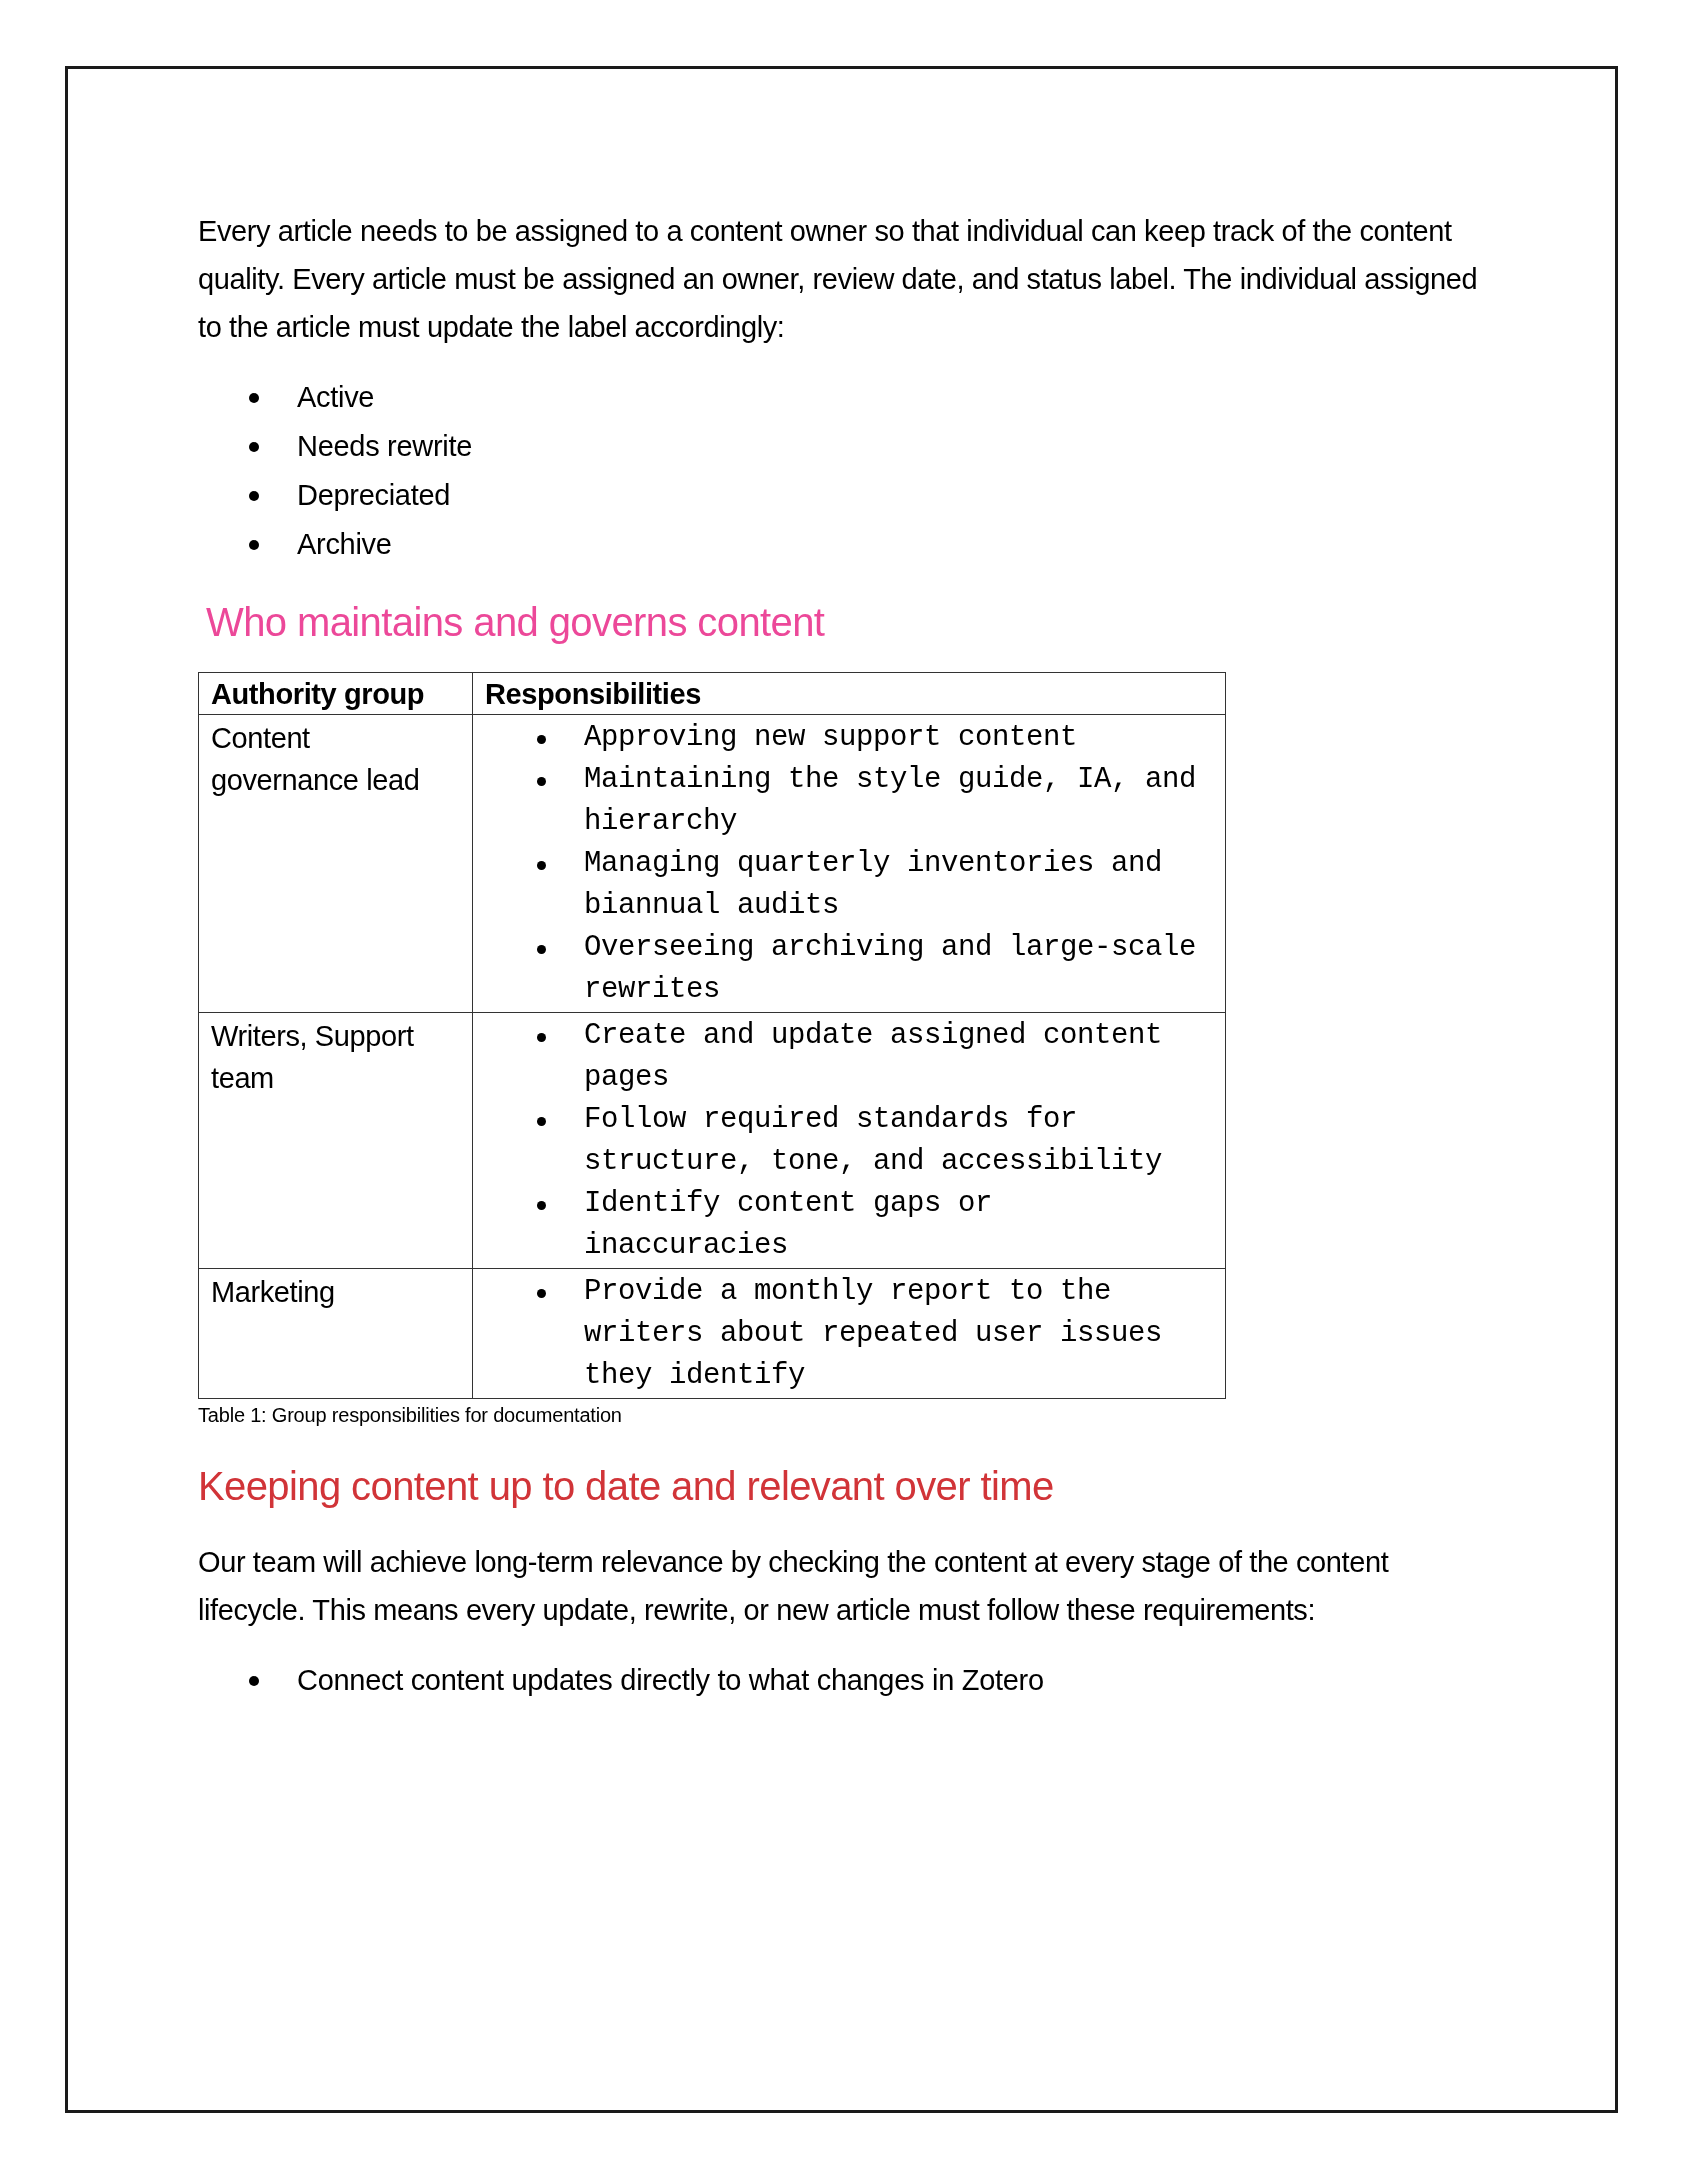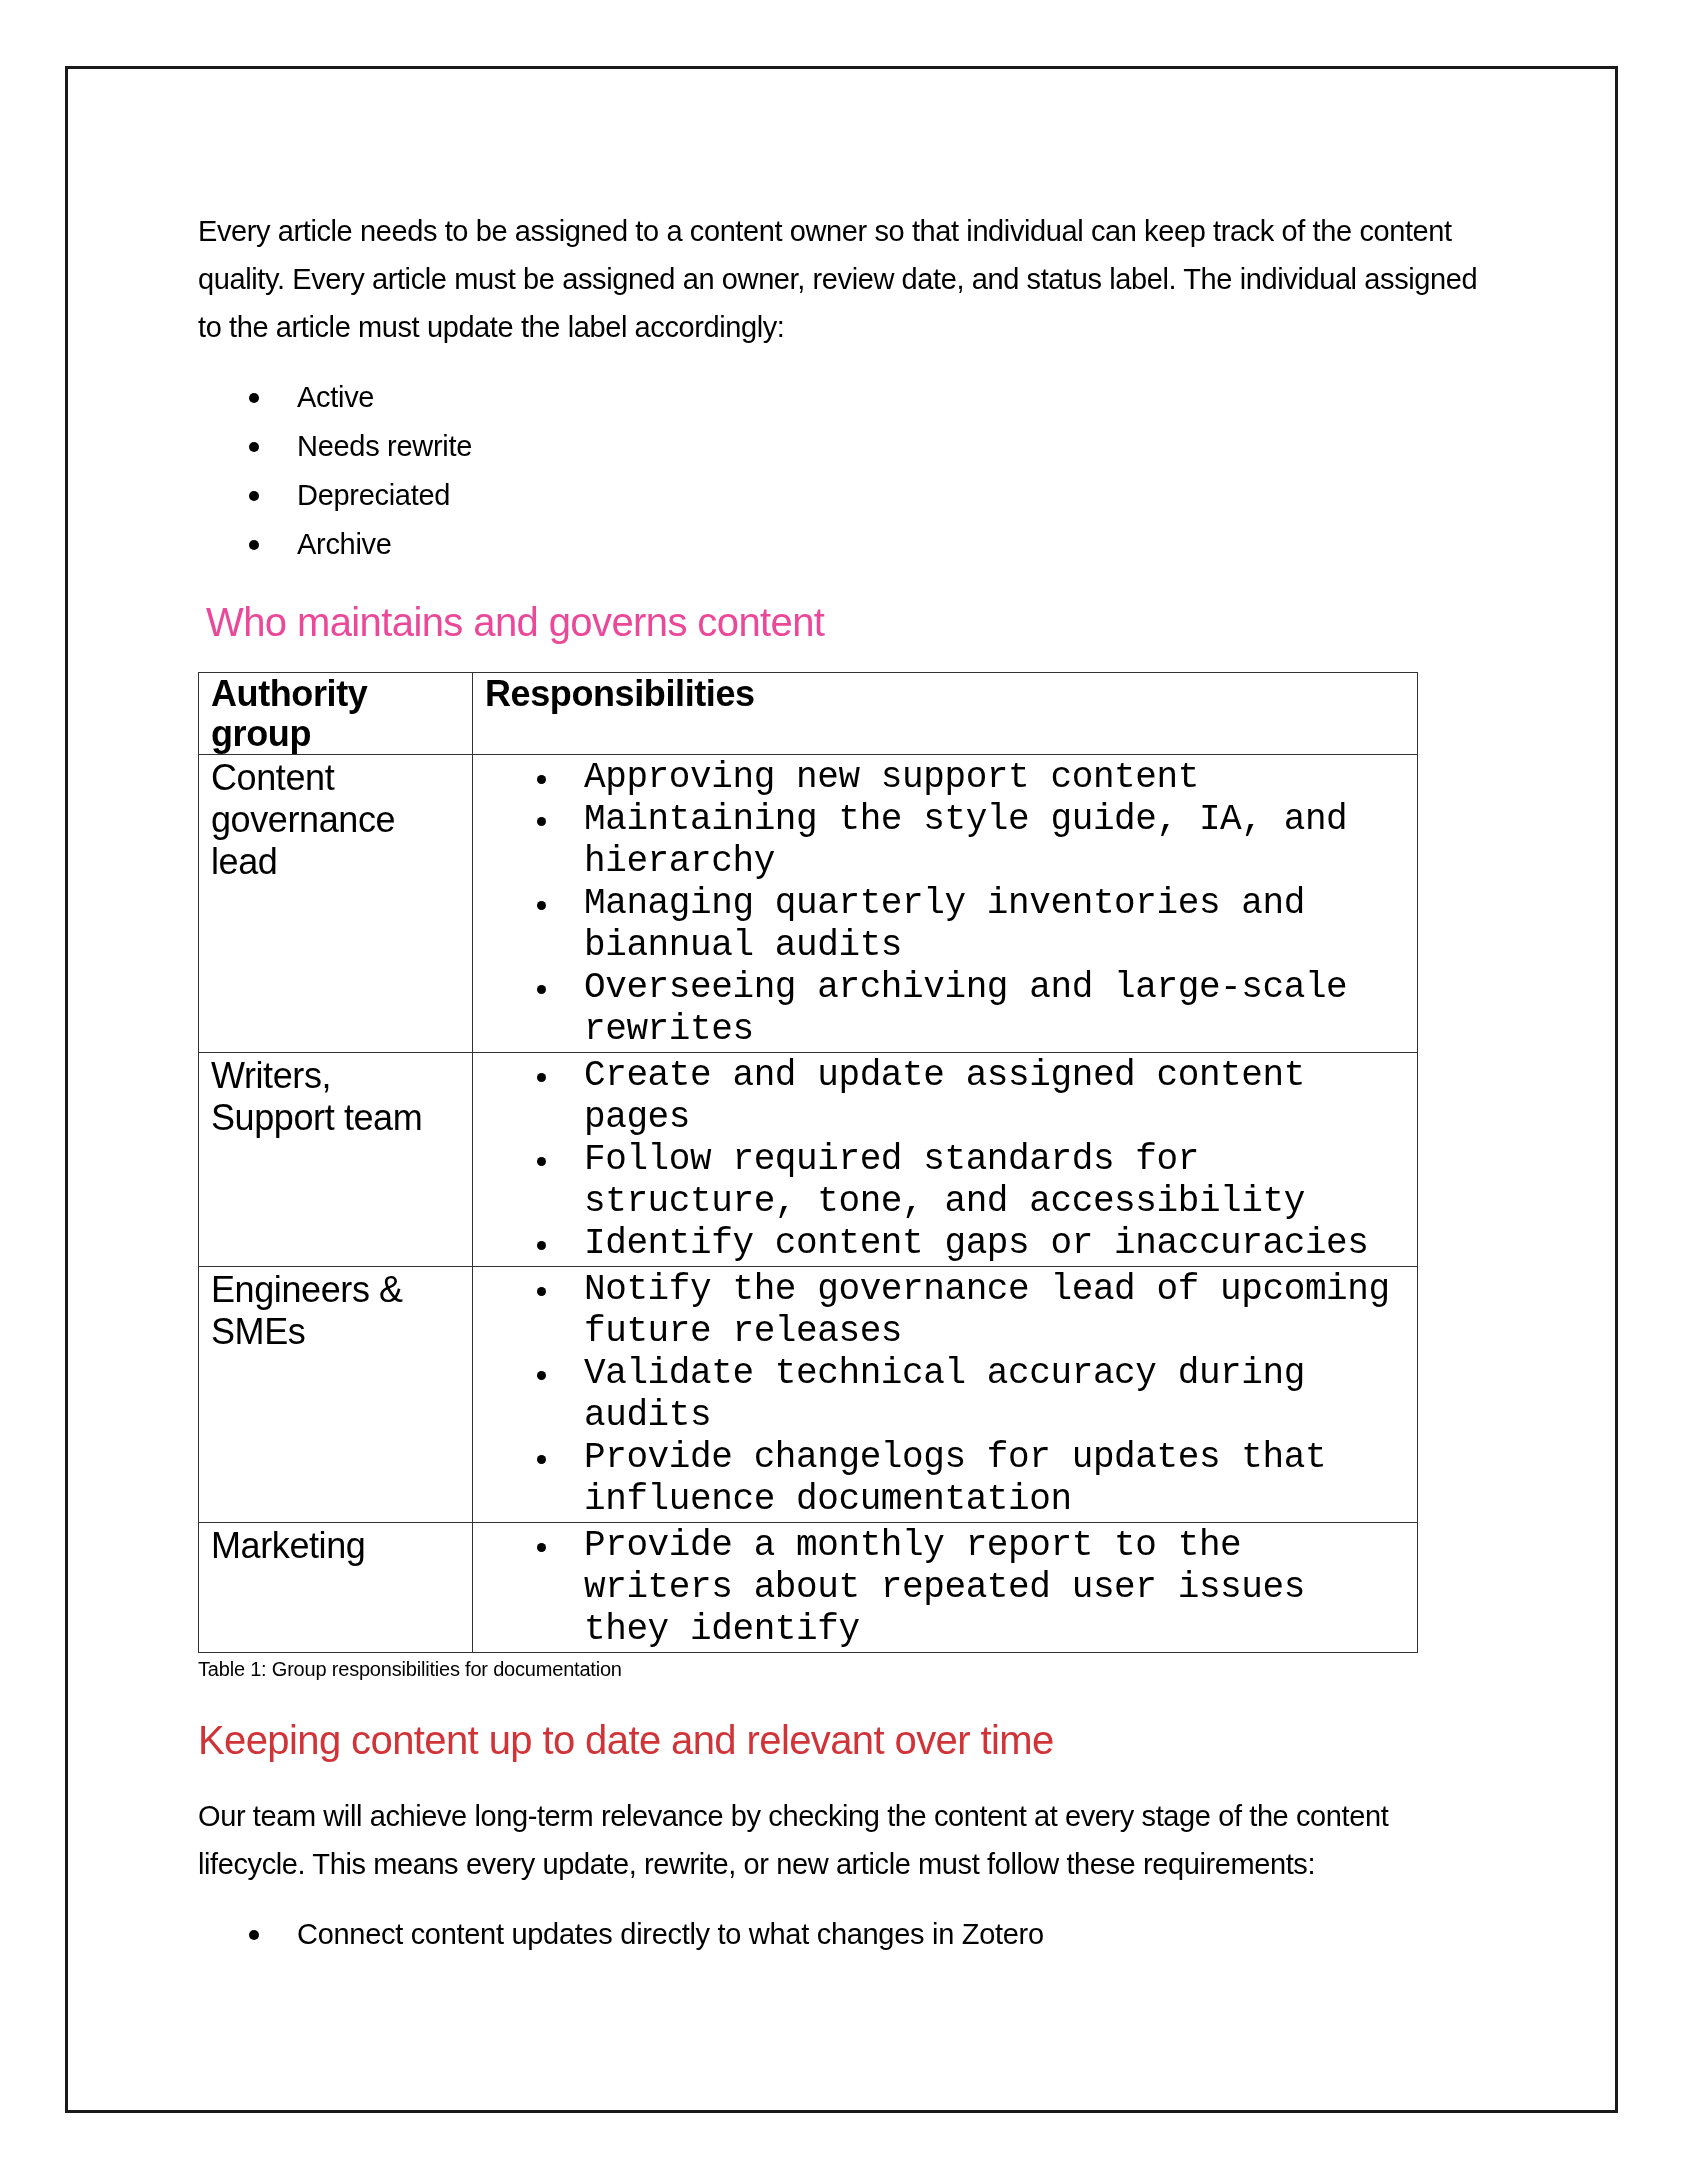--- a/index.html
+++ b/index.html
@@ -8,21 +8,21 @@
   .page-border { position: absolute; left: 65px; top: 66px; width: 1547px; height: 2041px;
                  border: 3px solid #1a1a1a; box-sizing: content-box; }
   .content { position: absolute; left: 198px; top: 207px; width: 1287px; }
   p.body { margin: 0; font-size: 29px; line-height: 48px; letter-spacing: -0.4px; }
   ul.bullets { margin: 22px 0 20px 0; padding: 0; list-style: none; }
   ul.bullets li { position: relative; padding-left: 99px; font-size: 29px; line-height: 49px; letter-spacing: -0.3px; }
   ul.bullets li::before { content: ""; position: absolute; left: 51px; top: 20px; width: 10px; height: 10px; border-radius: 50%; background: #000; }
   h2.section { margin: 0; font-weight: normal; font-size: 40px; line-height: 51px; letter-spacing: -0.6px; }
   #h-who { margin-top: 28px; margin-bottom: 24px; padding-left: 8px; }
   #h-keep { margin-top: 32px; margin-bottom: 26px; }
-  table.resp { margin-top: 13px; border-collapse: collapse; width: 1220px; font-size: 36px; letter-spacing: -0.4px; }
+  table.resp { margin-top: 13px; border-collapse: collapse; width: 1028px; font-size: 29px; letter-spacing: -0.4px; }
   table.resp th, table.resp td { border: 1.5px solid #333; vertical-align: top; text-align: left; padding: 0 12px; }
   table.resp th { font-weight: bold; line-height: 40px; padding-top: 1px; }
   table.resp td { line-height: 42px; padding-top: 2px; padding-bottom: 1px; }
   table.resp .col-group { width: 249px; }
   table.resp ul { margin: 0; padding: 0; list-style: none; }
   table.resp ul li { position: relative; padding-left: 99px; font-family: Liberation Mono, monospace; }
   table.resp ul li::before { content: ""; position: absolute; left: 52px; top: 18px; width: 9px; height: 9px; border-radius: 50%; background: #000; }
   .caption { font-size: 20px; line-height: 28px; margin-top: 2px; letter-spacing: -0.2px; }
 </style>
 </head>
@@ -64,30 +64,20 @@
         <td class="col-group">Writers, Support team</td>
         <td>
             <ul>
           <li>Create and update assigned content pages</li>
           <li>Follow required standards for structure, tone, and accessibility</li>
           <li>Identify content gaps or inaccuracies</li>
         </ul>
           </td>
       </tr>
       <tr>
-        <td class="col-group">Engineers &amp; SMEs</td>
-        <td>
-            <ul>
-          <li>Notify the governance lead of upcoming future releases</li>
-          <li>Validate technical accuracy during audits</li>
-          <li>Provide changelogs for updates that influence documentation</li>
-        </ul>
-          </td>
-      </tr>
-      <tr>
         <td class="col-group">Marketing</td>
         <td>
             <ul>
           <li>Provide a monthly report to the writers about repeated user issues they identify</li>
         </ul>
           </td>
       </tr>
     </tbody>
   </table>
   <div class="caption">Table 1: Group responsibilities for documentation</div>

